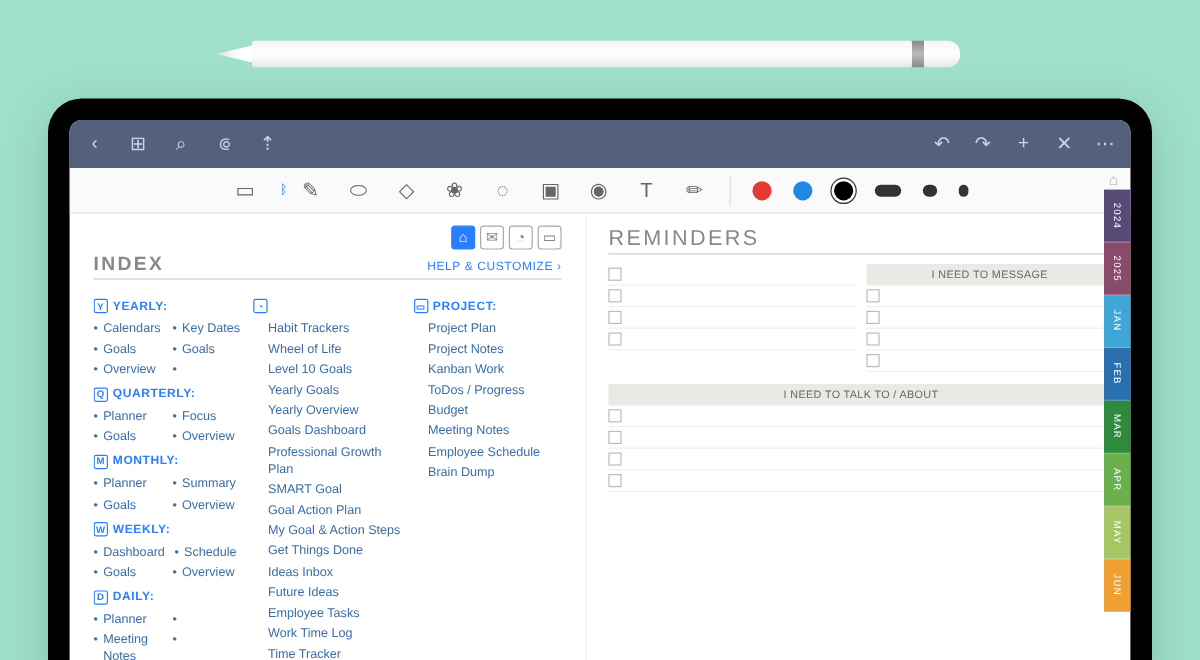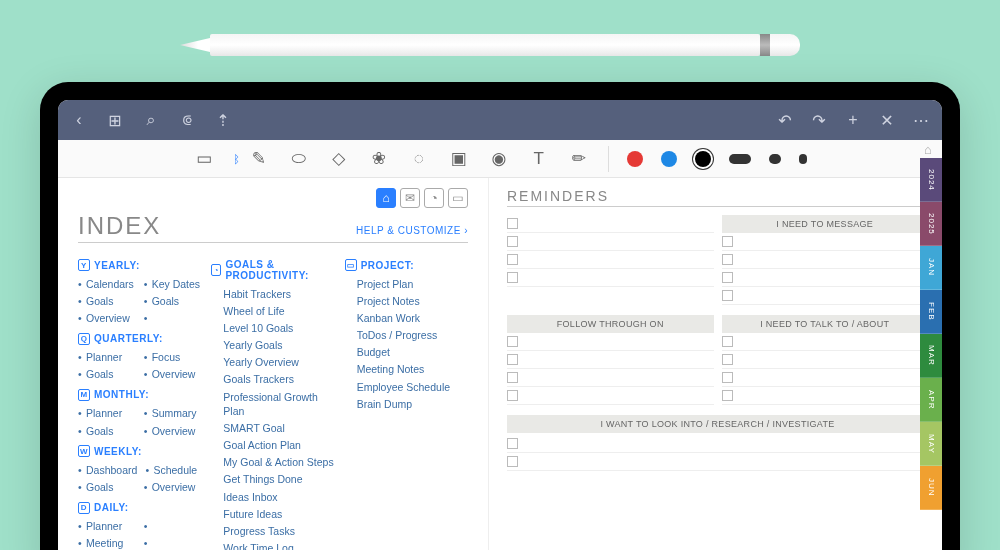--- a/index.html
+++ b/index.html
@@ -20,34 +20,34 @@
 .color-dot{width:16px;height:16px;border-radius:50%;cursor:pointer}
 .size-pill{height:10px;border-radius:5px;background:#333;cursor:pointer}
 .divider{width:1px;height:26px;background:#ddd}
 .bt-ico{color:#2a7fff;font-size:11px;margin-right:-10px}
 .content{flex:1;display:flex;overflow:hidden}
 .left-pane{width:430px;padding:10px 20px;display:flex;flex-direction:column;overflow:hidden}
 .mini-tabs{display:flex;gap:4px;justify-content:flex-end;margin-bottom:4px}
 .mini-tab{width:20px;height:20px;border:1px solid #aaa;border-radius:3px;display:flex;align-items:center;justify-content:center;font-size:12px;color:#888}
 .mini-tab.active{background:#2a7fff;color:#fff;border-color:#2a7fff}
 .index-header{display:flex;align-items:baseline;border-bottom:1px solid #ccc;padding-bottom:2px;margin-bottom:10px}
-.index-title{font-size:24px;letter-spacing:2px;color:#888;font-weight:400}
+.index-title{font-size:16px;letter-spacing:2px;color:#888;font-weight:700}
 .help-link{margin-left:auto;font-size:10px;color:#2a7fff;letter-spacing:.5px}
 .columns{display:flex;gap:10px;font-size:10.5px;overflow:hidden}
 .col{flex:1}
 .section-hdr{color:#2a7fff;font-size:10px;font-weight:bold;letter-spacing:.5px;margin:6px 0 4px;display:flex;align-items:center;gap:4px}
 .section-hdr .glyph{width:12px;height:12px;border:1px solid #2a7fff;border-radius:2px;font-size:8px;display:flex;align-items:center;justify-content:center}
 .link{color:#3b6ea5;display:block;padding:1.5px 0 1.5px 8px;position:relative;line-height:1.35}
 .link::before{content:"•";position:absolute;left:0;color:#3b6ea5}
 .col2 .link::before,.col3 .link::before{content:""}
 .col2 .link,.col3 .link{padding-left:12px}
 .sublinks{display:flex;gap:8px}
 .sublinks>div{flex:1}
 .right-pane{flex:1;padding:10px 14px 10px 18px;border-left:1px solid #eee;overflow:hidden}
-.reminders-title{font-size:14px;letter-spacing:2px;color:#888;font-weight:300;border-bottom:1px solid #ccc;padding-bottom:2px;margin-bottom:8px}
+.reminders-title{font-size:18px;letter-spacing:2px;color:#888;font-weight:300;border-bottom:1px solid #ccc;padding-bottom:2px;margin-bottom:8px}
 .rem-grid{display:flex;gap:8px;margin-bottom:10px}
 .rem-col{flex:1}
 .rem-hdr{background:#e9e9e6;font-size:9px;color:#666;text-align:center;padding:4px 0;letter-spacing:.3px}
 .rem-wide .rem-hdr{margin-bottom:2px}
 .rem-row{display:flex;align-items:center;border-bottom:1px solid #eee;height:18px}
 .chk{width:11px;height:11px;border:1px solid #bbb;margin-right:4px}
 .rem-wide .rem-row .wide-line{flex:1}
 .side-tabs{position:absolute;right:18px;top:76px;width:22px;display:flex;flex-direction:column}
 .stab{height:44px;display:flex;align-items:center;justify-content:center;font-size:8px;color:#fff;writing-mode:vertical-rl;letter-spacing:1px;border-bottom:1px solid rgba(255,255,255,.2)}
 .home-mini{position:absolute;right:22px;top:60px;width:14px;height:14px;color:#aaa;font-size:13px}
@@ -222,36 +222,35 @@
                   <span class="link">Meeting Notes</span>
                 </div>
                 <div>
                   <span class="link"></span>
                 </div>
               </div>
             </div>
           <div class="col col2" id="col2">
               <div class="section-hdr">
                 <span class="glyph">◔</span>
-                <span>GOALS &amp; PRODUCTIVITY:</span>
               </div>
               <span class="link">Habit Trackers</span>
               <span class="link">Wheel of Life</span>
               <span class="link">Level 10 Goals</span>
               <span class="link">Yearly Goals</span>
               <span class="link">Yearly Overview</span>
-              <span class="link">Goals Trackers</span>
+              <span class="link">Goals Dashboard</span>
               <span class="link">Professional Growth Plan</span>
               <span class="link">SMART Goal</span>
               <span class="link">Goal Action Plan</span>
               <span class="link">My Goal &amp; Action Steps</span>
               <span class="link">Get Things Done</span>
               <span class="link">Ideas Inbox</span>
               <span class="link">Future Ideas</span>
-              <span class="link">Progress Tasks</span>
+              <span class="link">Employee Tasks</span>
               <span class="link">Work Time Log</span>
               <span class="link">Time Tracker</span>
             </div>
           <div class="col col3" id="col3">
               <div class="section-hdr">
                 <span class="glyph">▭</span>
                 <span>PROJECT:</span>
               </div>
               <span class="link">Project Plan</span>
               <span class="link">Project Notes</span>
@@ -293,59 +292,33 @@
               <div class="rem-row">
                 <div class="chk"></div>
               </div>
               <div class="rem-row">
                 <div class="chk"></div>
               </div>
             </div>
           </div>
         <div class="rem-grid" id="remg2">
             <div class="rem-col">
-              <div class="rem-hdr">FOLLOW THROUGH ON</div>
-              <div class="rem-row">
-                <div class="chk"></div>
-              </div>
-              <div class="rem-row">
-                <div class="chk"></div>
-              </div>
-              <div class="rem-row">
-                <div class="chk"></div>
-              </div>
-              <div class="rem-row">
-                <div class="chk"></div>
-              </div>
-            </div>
-            <div class="rem-col">
               <div class="rem-hdr">I NEED TO TALK TO / ABOUT</div>
               <div class="rem-row">
                 <div class="chk"></div>
               </div>
               <div class="rem-row">
                 <div class="chk"></div>
               </div>
               <div class="rem-row">
                 <div class="chk"></div>
               </div>
               <div class="rem-row">
                 <div class="chk"></div>
               </div>
-            </div>
-          </div>
-        <div class="rem-wide" id="remwide">
-            <div class="rem-hdr">I WANT TO LOOK INTO / RESEARCH / INVESTIGATE</div>
-            <div class="rem-row">
-              <div class="chk"></div>
-              <div class="wide-line"></div>
-            </div>
-            <div class="rem-row">
-              <div class="chk"></div>
-              <div class="wide-line"></div>
             </div>
           </div>
       </div>
     </div>
   </div>
 
   <div class="home-mini">⌂</div>
   <div class="side-tabs" id="sidetabs">
       <div class="stab" style="background: rgb(90, 74, 122);">2024</div>
       <div class="stab" style="background: rgb(138, 74, 106);">2025</div>

